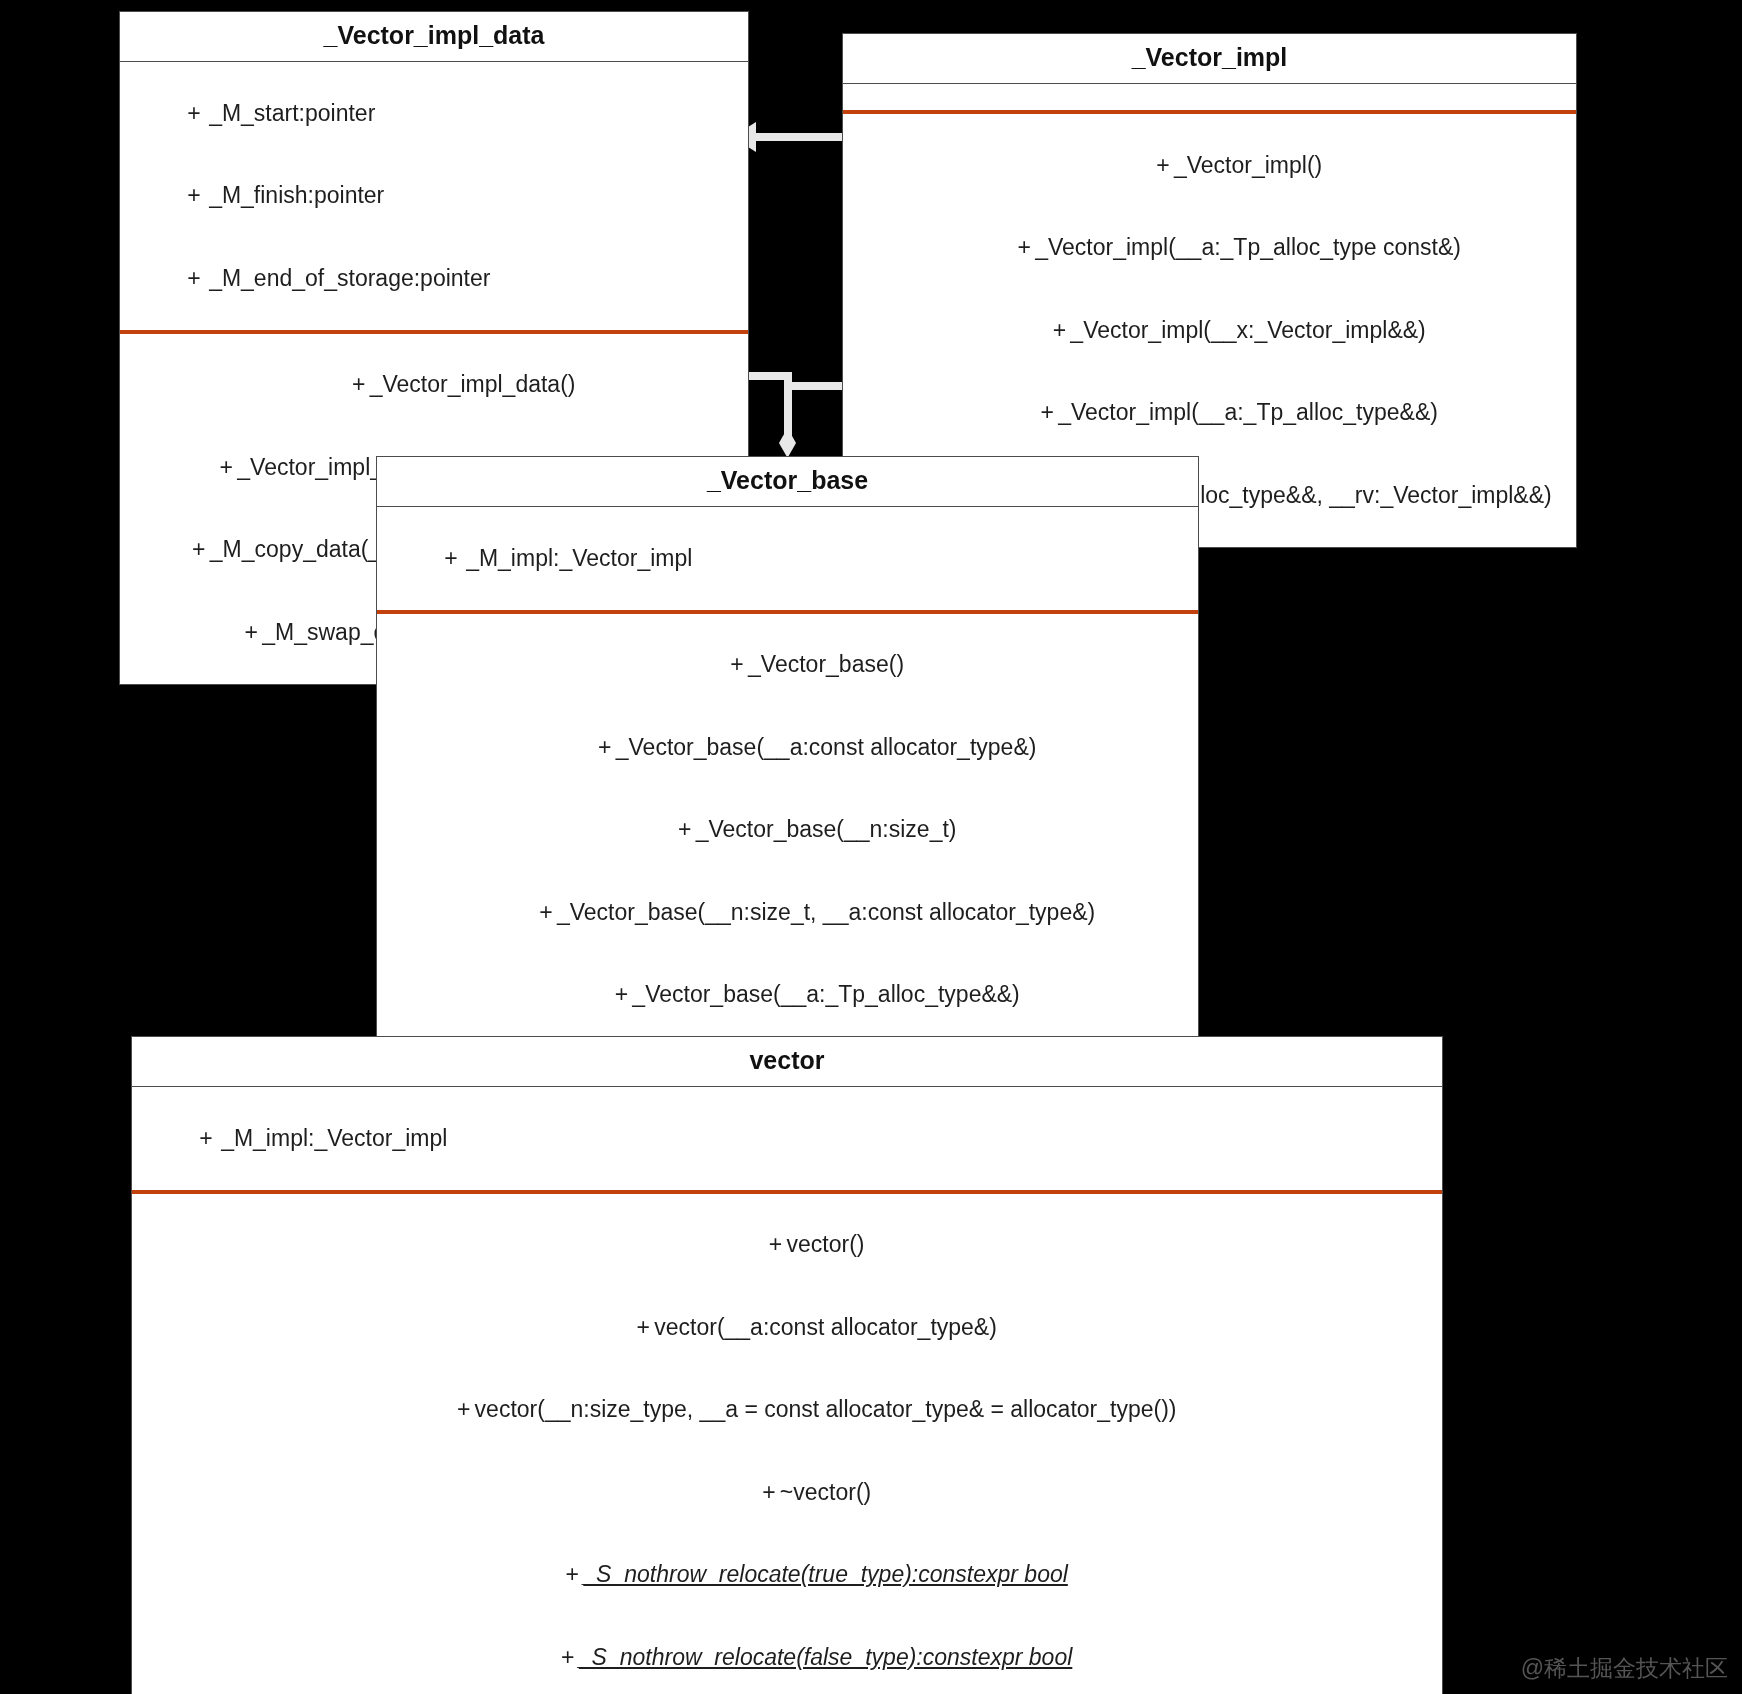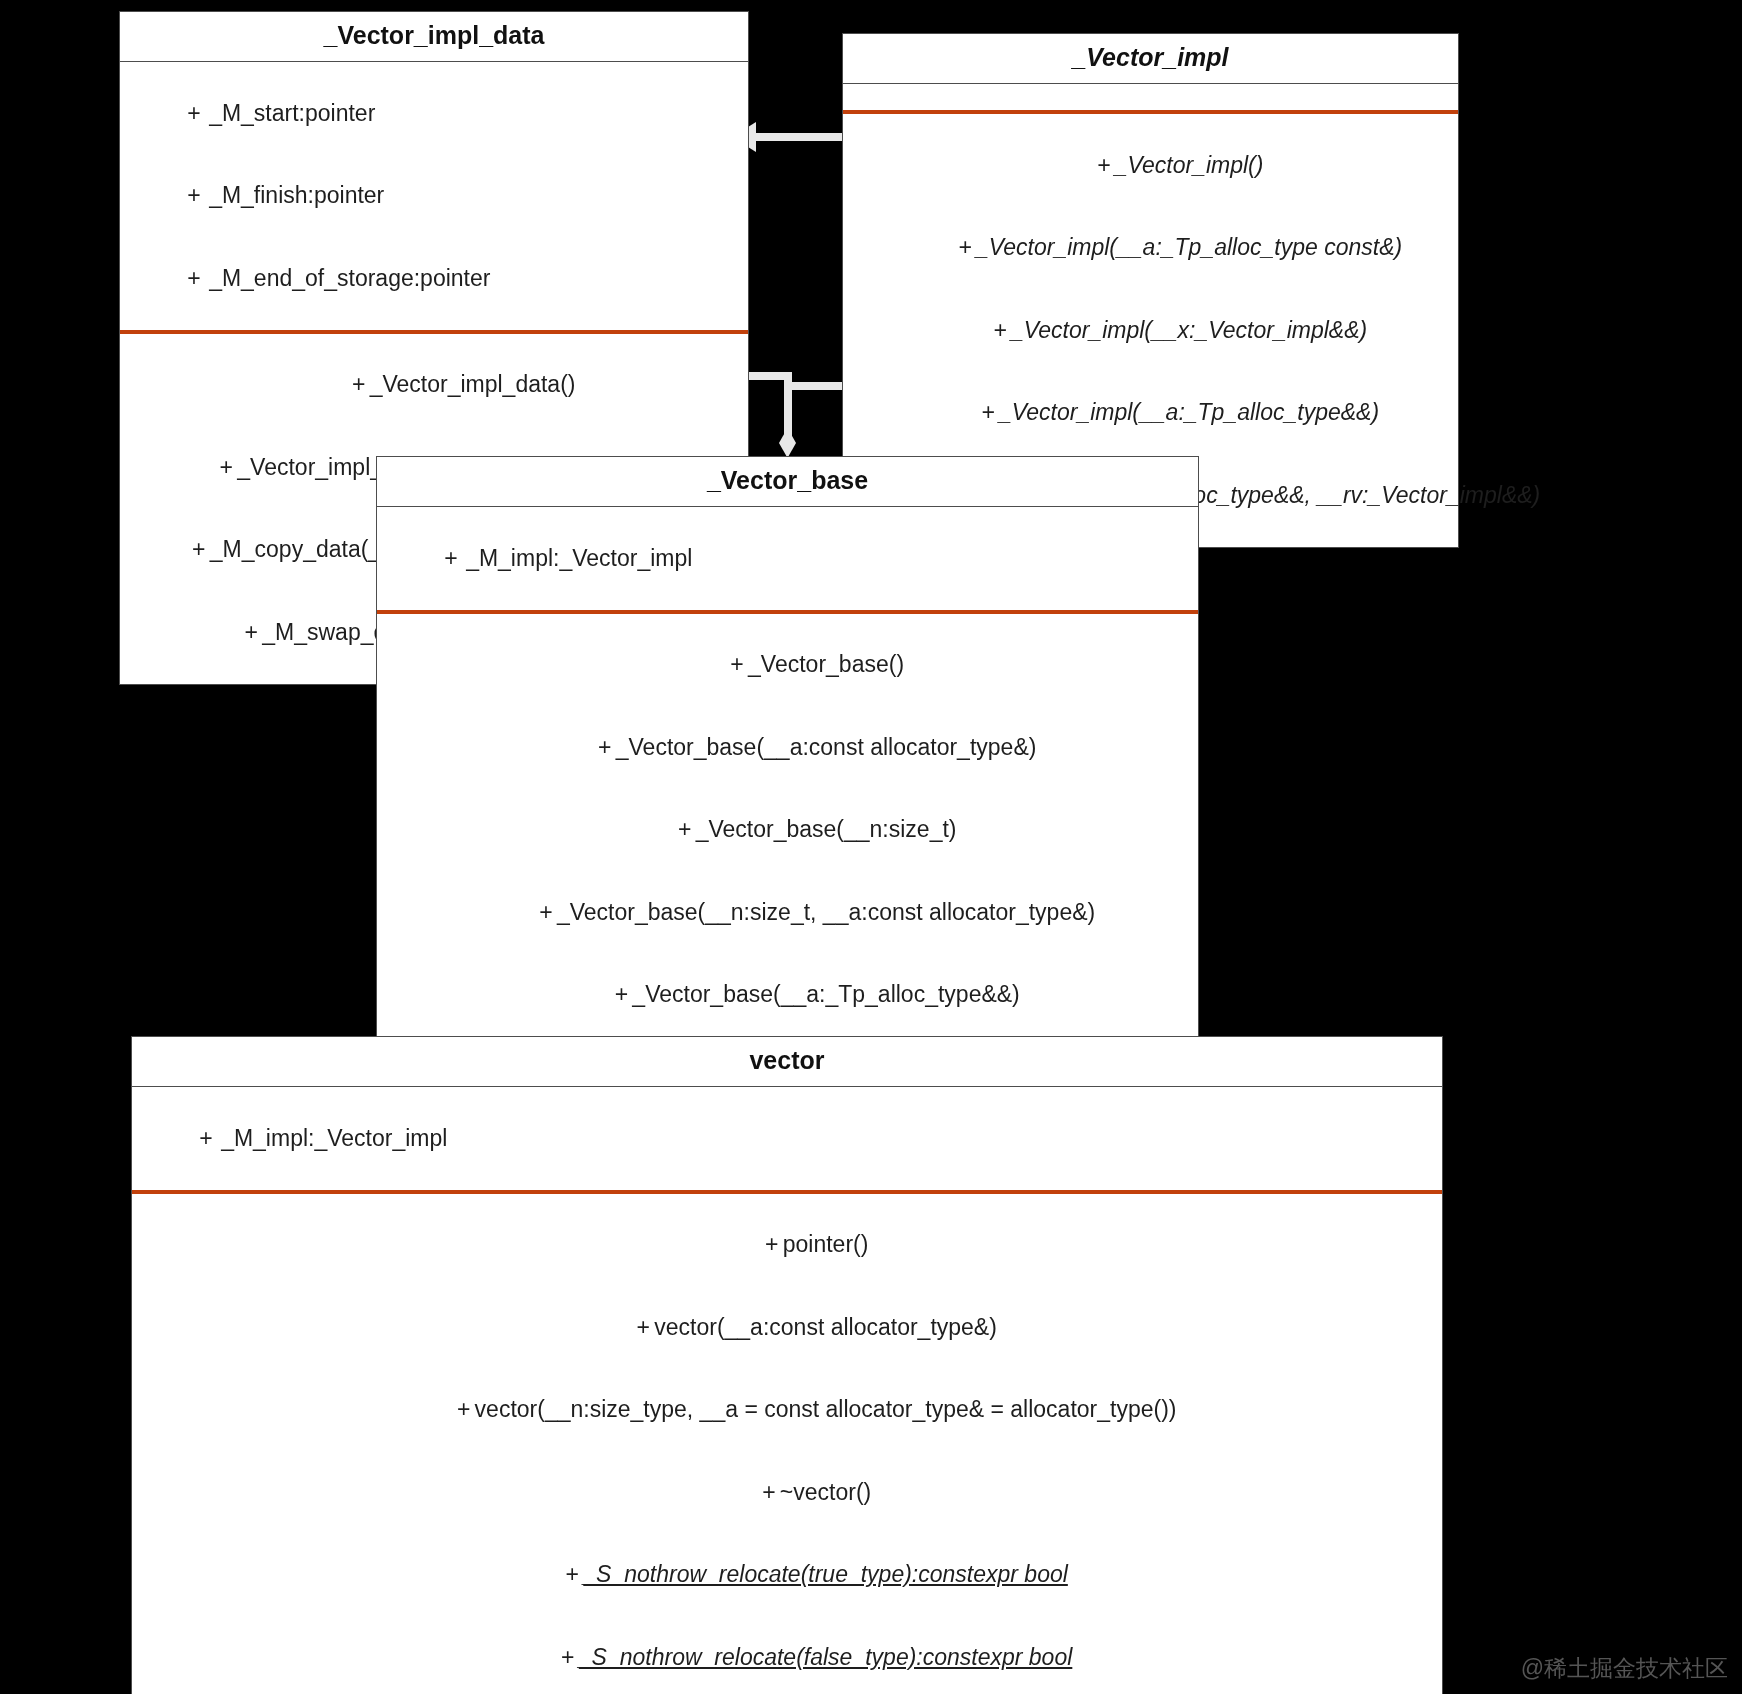--- a/index.html
+++ b/index.html
@@ -144,21 +144,21 @@
       </div>
       <div class="uml-line">
         <span class="vis">+</span><span class="sig">_M_copy_data(__x:_Vector_impl_data const&amp;):void</span>
       </div>
       <div class="uml-line">
         <span class="vis">+</span><span class="sig">_M_swap_data(__x:_Vector_impl_data&amp;)</span>
       </div>
     </div>
   </div>
 
-  <div class="uml-class" style="left:842px; top:33px; width:617px;font-style:italic;">
+  <div class="uml-class" style="left:842px; top:33px; width:735px;">
     <div class="uml-title">_Vector_impl</div>
 
     <div class="uml-compartment empty"></div>
 
     <div class="uml-compartment last">
       <div class="uml-line">
         <span class="vis">+</span><span class="sig">_Vector_impl()</span>
       </div>
       <div class="uml-line">
         <span class="vis">+</span><span class="sig">_Vector_impl(__a:_Tp_alloc_type const&amp;)</span>
@@ -232,21 +232,21 @@
     <div class="uml-title">vector</div>
 
     <div class="uml-compartment">
       <div class="uml-line">
         <span class="vis">+</span><span class="sig">_M_impl:_Vector_impl</span>
       </div>
     </div>
 
     <div class="uml-compartment last">
       <div class="uml-line">
-        <span class="vis">+</span><span class="sig">pointer()</span>
+        <span class="vis">+</span><span class="sig">vector()</span>
       </div>
       <div class="uml-line">
         <span class="vis">+</span><span class="sig">vector(__a:const allocator_type&amp;)</span>
       </div>
       <div class="uml-line">
         <span class="vis">+</span><span class="sig">vector(__n:size_type, __a = const allocator_type&amp; = allocator_type())</span>
       </div>
       <div class="uml-line">
         <span class="vis">+</span><span class="sig">~vector()</span>
       </div>

